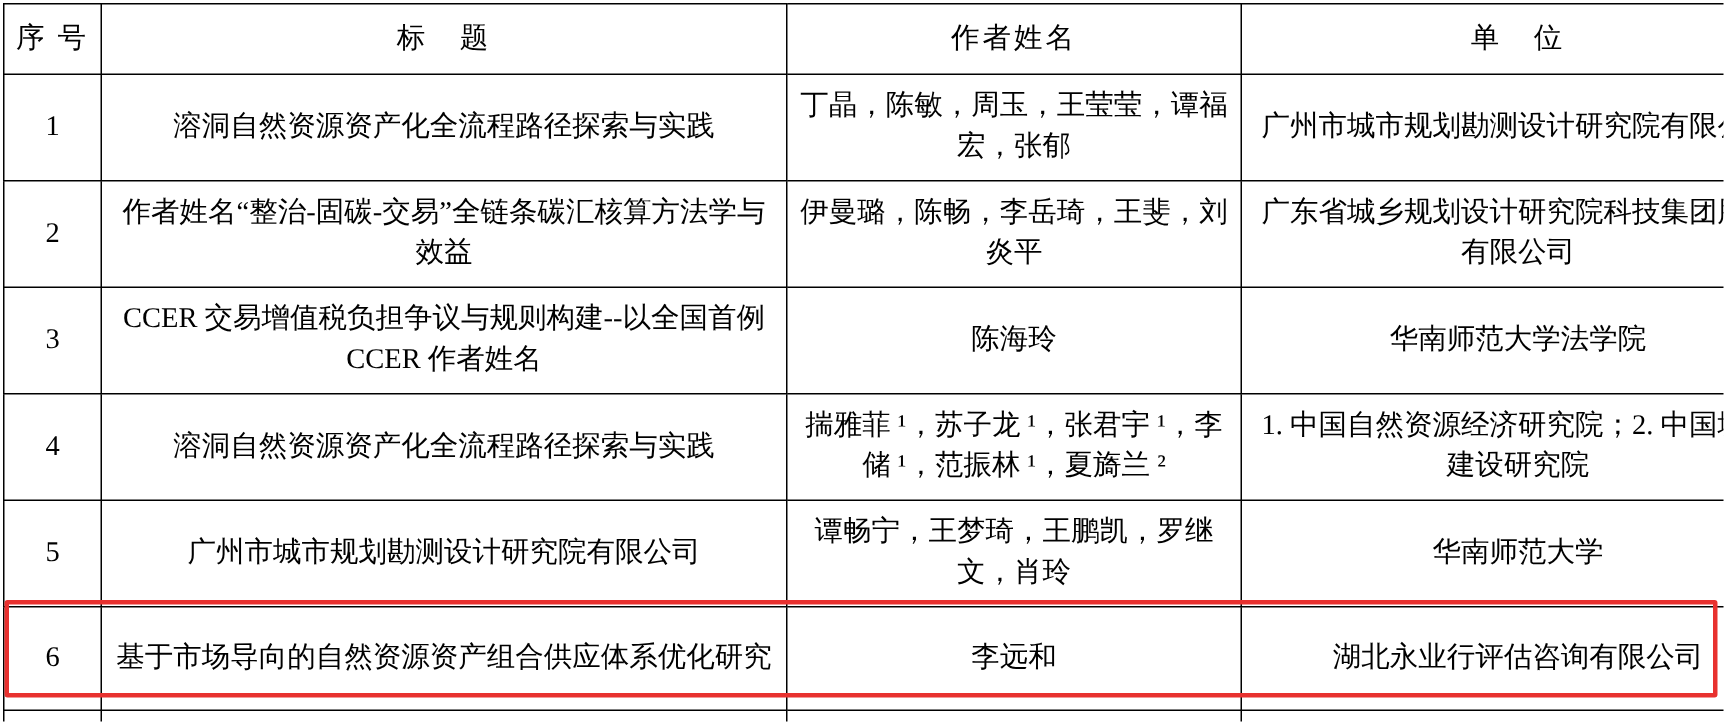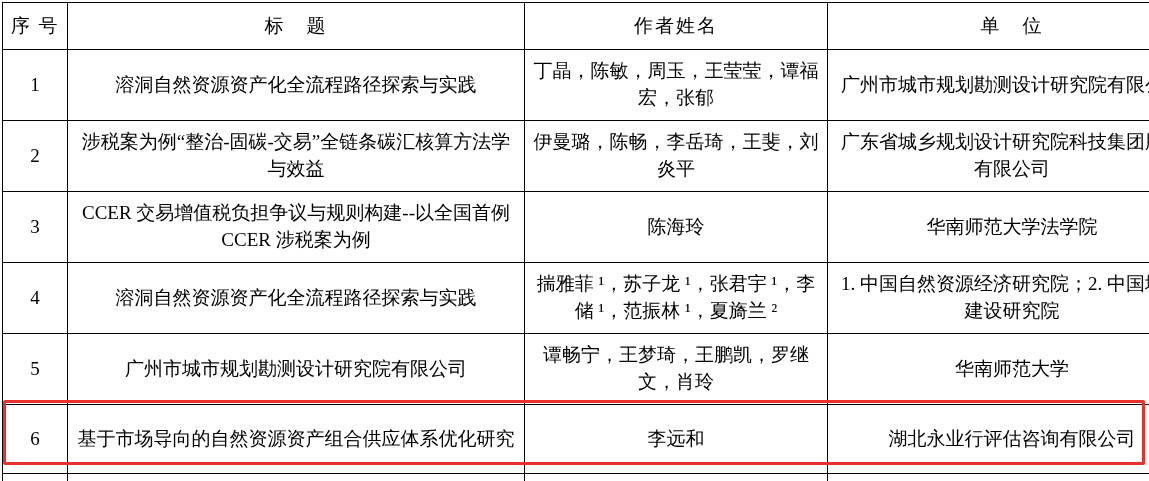--- a/index.html
+++ b/index.html
@@ -100,27 +100,27 @@
     </thead>
     <tbody>
       <tr class="row-h2">
         <td class="cell-no">1</td>
         <td class="cell-title">溶洞自然资源资产化全流程路径探索与实践</td>
         <td class="cell-auth">丁晶，陈敏，周玉，王莹莹，谭福宏，张郁</td>
         <td class="cell-org">广州市城市规划勘测设计研究院有限公司</td>
       </tr>
       <tr class="row-h2">
         <td class="cell-no">2</td>
-        <td class="cell-title">涉税案为例“整治-固碳-交易”全链条碳汇核算方法学与效益</td>
+        <td class="cell-title">作者姓名“整治-固碳-交易”全链条碳汇核算方法学与效益</td>
         <td class="cell-auth">伊曼璐，陈畅，李岳琦，王斐，刘炎平</td>
         <td class="cell-org">广东省城乡规划设计研究院科技集团股份有限公司</td>
       </tr>
       <tr class="row-h2">
         <td class="cell-no">3</td>
-        <td class="cell-title">CCER 交易增值税负担争议与规则构建--以全国首例 CCER 涉税案为例</td>
+        <td class="cell-title">CCER 交易增值税负担争议与规则构建--以全国首例 CCER 作者姓名</td>
         <td class="cell-auth">陈海玲</td>
         <td class="cell-org">华南师范大学法学院</td>
       </tr>
       <tr class="row-h2">
         <td class="cell-no">4</td>
         <td class="cell-title">溶洞自然资源资产化全流程路径探索与实践</td>
         <td class="cell-auth">揣雅菲 ¹，苏子龙 ¹，张君宇 ¹，李储 ¹，范振林 ¹，夏旖兰 ²</td>
         <td class="cell-org">1. 中国自然资源经济研究院；2. 中国城市建设研究院</td>
       </tr>
       <tr class="row-h2">

